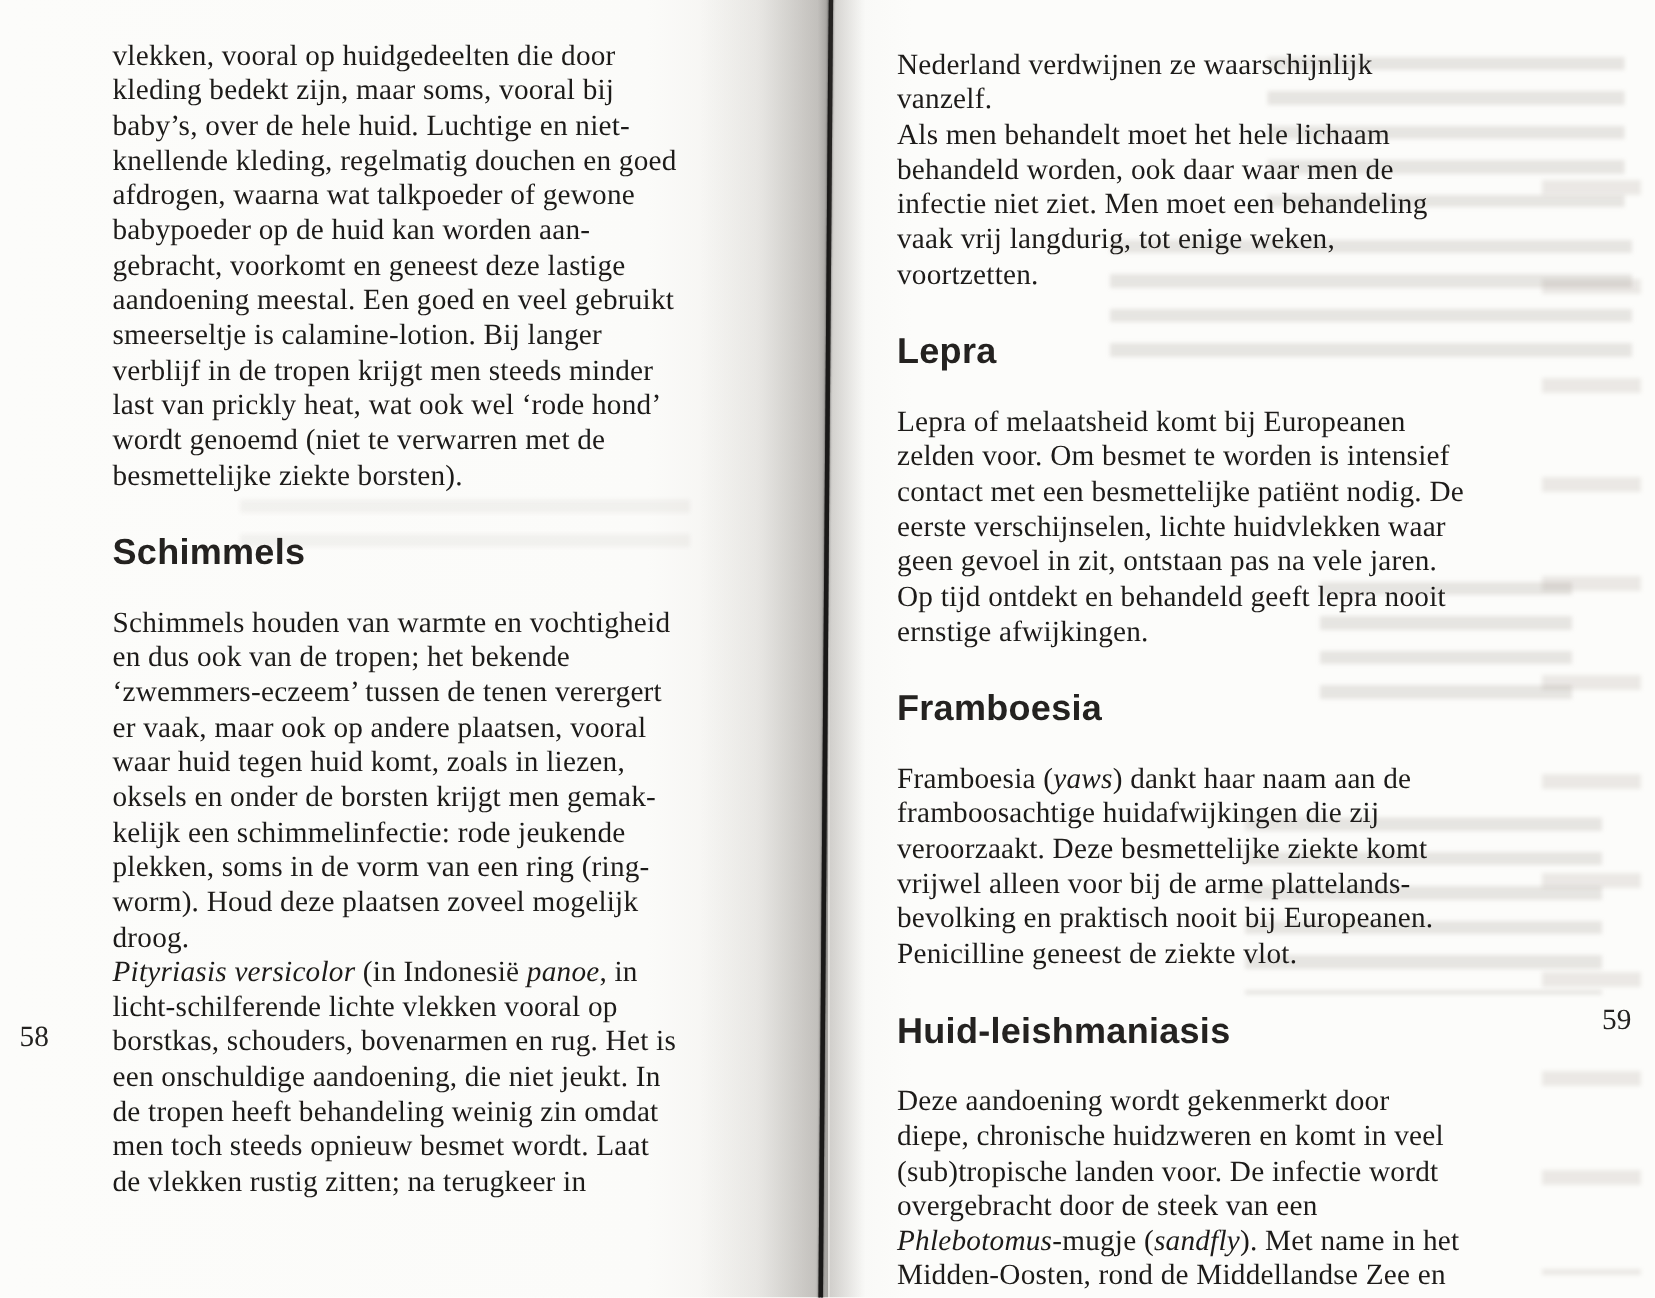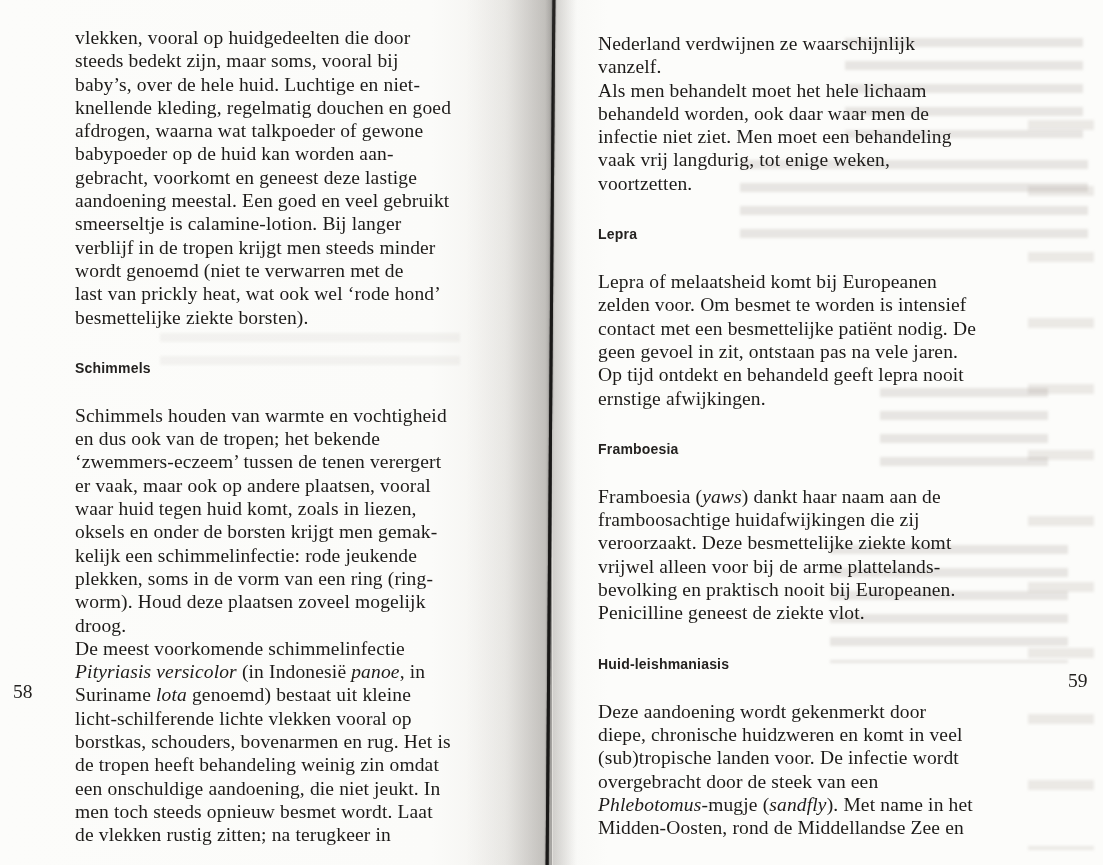--- a/index.html
+++ b/index.html
@@ -14,21 +14,21 @@
   #right-page{left:553px;width:550px;background:linear-gradient(90deg,#efeeeb 0%,#f9f9f7 4%,#fcfcfa 10%,#fcfcfa 100%);}
 
   .page-text{position:absolute;top:0;}
   #left-text{left:75px;width:448px;}
   #right-text{left:598px;width:442px;}
 
   .line{height:23.3px;line-height:23.3px;white-space:nowrap;font-size:19.5px;letter-spacing:0.15px;}
   .line em{font-style:italic;}
   .heading{
     margin-top:28px;margin-bottom:24px;height:23px;line-height:23px;
-    font-family:"Liberation Sans",sans-serif;font-weight:600;font-size:14px;
+    font-family:"Liberation Sans",sans-serif;font-weight:600;font-size:24px;
     letter-spacing:0.2px;color:#242220;
   }
   #left-text > .para:first-child{margin-top:26px;}
   #right-text > .para:first-child{margin-top:32px;}
 
   .pagenum{position:absolute;font-size:19.5px;color:#242220;}
   #pagenum-left{left:13px;top:681px;}
   #pagenum-right{left:1068px;top:670px;text-align:right;}
 
   
@@ -61,71 +61,70 @@
 <div class="bleed" style="left:845px;top:38px;width:238px;height:100px;"></div>
 <div class="bleed" style="left:740px;top:160px;width:348px;height:80px;"></div>
 <div class="bleed" style="left:880px;top:388px;width:168px;height:92px;"></div>
 <div class="bleed" style="left:830px;top:545px;width:238px;height:118px;"></div>
 <div class="bleed" id="bleed-edge" style="left:1028px;top:120px;width:66px;height:730px;"></div>
 <div class="bleed" style="left:160px;top:333px;width:300px;height:38px;opacity:0.45;"></div>
 
 <div class="page-text" id="left-text">
     <div class="para">
       <div class="line"><span>vlekken, vooral op huidgedeelten die door</span></div>
-      <div class="line"><span>steeds bedekt zijn, maar soms, vooral bij</span></div>
+      <div class="line"><span>kleding bedekt zijn, maar soms, vooral bij</span></div>
       <div class="line"><span>baby’s, over de hele huid. Luchtige en niet-</span></div>
       <div class="line"><span>knellende kleding, regelmatig douchen en goed</span></div>
       <div class="line"><span>afdrogen, waarna wat talkpoeder of gewone</span></div>
       <div class="line"><span>babypoeder op de huid kan worden aan-</span></div>
       <div class="line"><span>gebracht, voorkomt en geneest deze lastige</span></div>
       <div class="line"><span>aandoening meestal. Een goed en veel gebruikt</span></div>
       <div class="line"><span>smeerseltje is calamine-lotion. Bij langer</span></div>
       <div class="line"><span>verblijf in de tropen krijgt men steeds minder</span></div>
+      <div class="line"><span>last van prickly heat, wat ook wel ‘rode hond’</span></div>
       <div class="line"><span>wordt genoemd (niet te verwarren met de</span></div>
-      <div class="line"><span>last van prickly heat, wat ook wel ‘rode hond’</span></div>
       <div class="line"><span>besmettelijke ziekte borsten).</span></div>
     </div>
     <div class="heading">Schimmels</div>
     <div class="para">
       <div class="line"><span>Schimmels houden van warmte en vochtigheid</span></div>
       <div class="line"><span>en dus ook van de tropen; het bekende</span></div>
       <div class="line"><span>‘zwemmers-eczeem’ tussen de tenen verergert</span></div>
       <div class="line"><span>er vaak, maar ook op andere plaatsen, vooral</span></div>
       <div class="line"><span>waar huid tegen huid komt, zoals in liezen,</span></div>
       <div class="line"><span>oksels en onder de borsten krijgt men gemak-</span></div>
       <div class="line"><span>kelijk een schimmelinfectie: rode jeukende</span></div>
       <div class="line"><span>plekken, soms in de vorm van een ring (ring-</span></div>
       <div class="line"><span>worm). Houd deze plaatsen zoveel mogelijk</span></div>
       <div class="line"><span>droog.</span></div>
-      <div class="line"><span>De meest voorkomende schimmelinfectie</span></div>
       <div class="line"><em>Pityriasis versicolor</em><span> (in Indonesië </span><em>panoe</em><span>, in</span></div>
-      <div class="line"><span>Suriname </span><em>lota</em><span> genoemd) bestaat uit kleine</span></div>
       <div class="line"><span>licht-schilferende lichte vlekken vooral op</span></div>
       <div class="line"><span>borstkas, schouders, bovenarmen en rug. Het is</span></div>
+      <div class="line"><span>een onschuldige aandoening, die niet jeukt. In</span></div>
       <div class="line"><span>de tropen heeft behandeling weinig zin omdat</span></div>
-      <div class="line"><span>een onschuldige aandoening, die niet jeukt. In</span></div>
       <div class="line"><span>men toch steeds opnieuw besmet wordt. Laat</span></div>
       <div class="line"><span>de vlekken rustig zitten; na terugkeer in</span></div>
     </div>
   </div>
 <div class="page-text" id="right-text">
     <div class="para">
       <div class="line"><span>Nederland verdwijnen ze waarschijnlijk</span></div>
       <div class="line"><span>vanzelf.</span></div>
       <div class="line"><span>Als men behandelt moet het hele lichaam</span></div>
       <div class="line"><span>behandeld worden, ook daar waar men de</span></div>
       <div class="line"><span>infectie niet ziet. Men moet een behandeling</span></div>
       <div class="line"><span>vaak vrij langdurig, tot enige weken,</span></div>
       <div class="line"><span>voortzetten.</span></div>
     </div>
     <div class="heading">Lepra</div>
     <div class="para">
       <div class="line"><span>Lepra of melaatsheid komt bij Europeanen</span></div>
       <div class="line"><span>zelden voor. Om besmet te worden is intensief</span></div>
       <div class="line"><span>contact met een besmettelijke patiënt nodig. De</span></div>
+      <div class="line"><span>eerste verschijnselen, lichte huidvlekken waar</span></div>
       <div class="line"><span>geen gevoel in zit, ontstaan pas na vele jaren.</span></div>
       <div class="line"><span>Op tijd ontdekt en behandeld geeft lepra nooit</span></div>
       <div class="line"><span>ernstige afwijkingen.</span></div>
     </div>
     <div class="heading">Framboesia</div>
     <div class="para">
       <div class="line"><span>Framboesia (</span><em>yaws</em><span>) dankt haar naam aan de</span></div>
       <div class="line"><span>framboosachtige huidafwijkingen die zij</span></div>
       <div class="line"><span>veroorzaakt. Deze besmettelijke ziekte komt</span></div>
       <div class="line"><span>vrijwel alleen voor bij de arme plattelands-</span></div>

